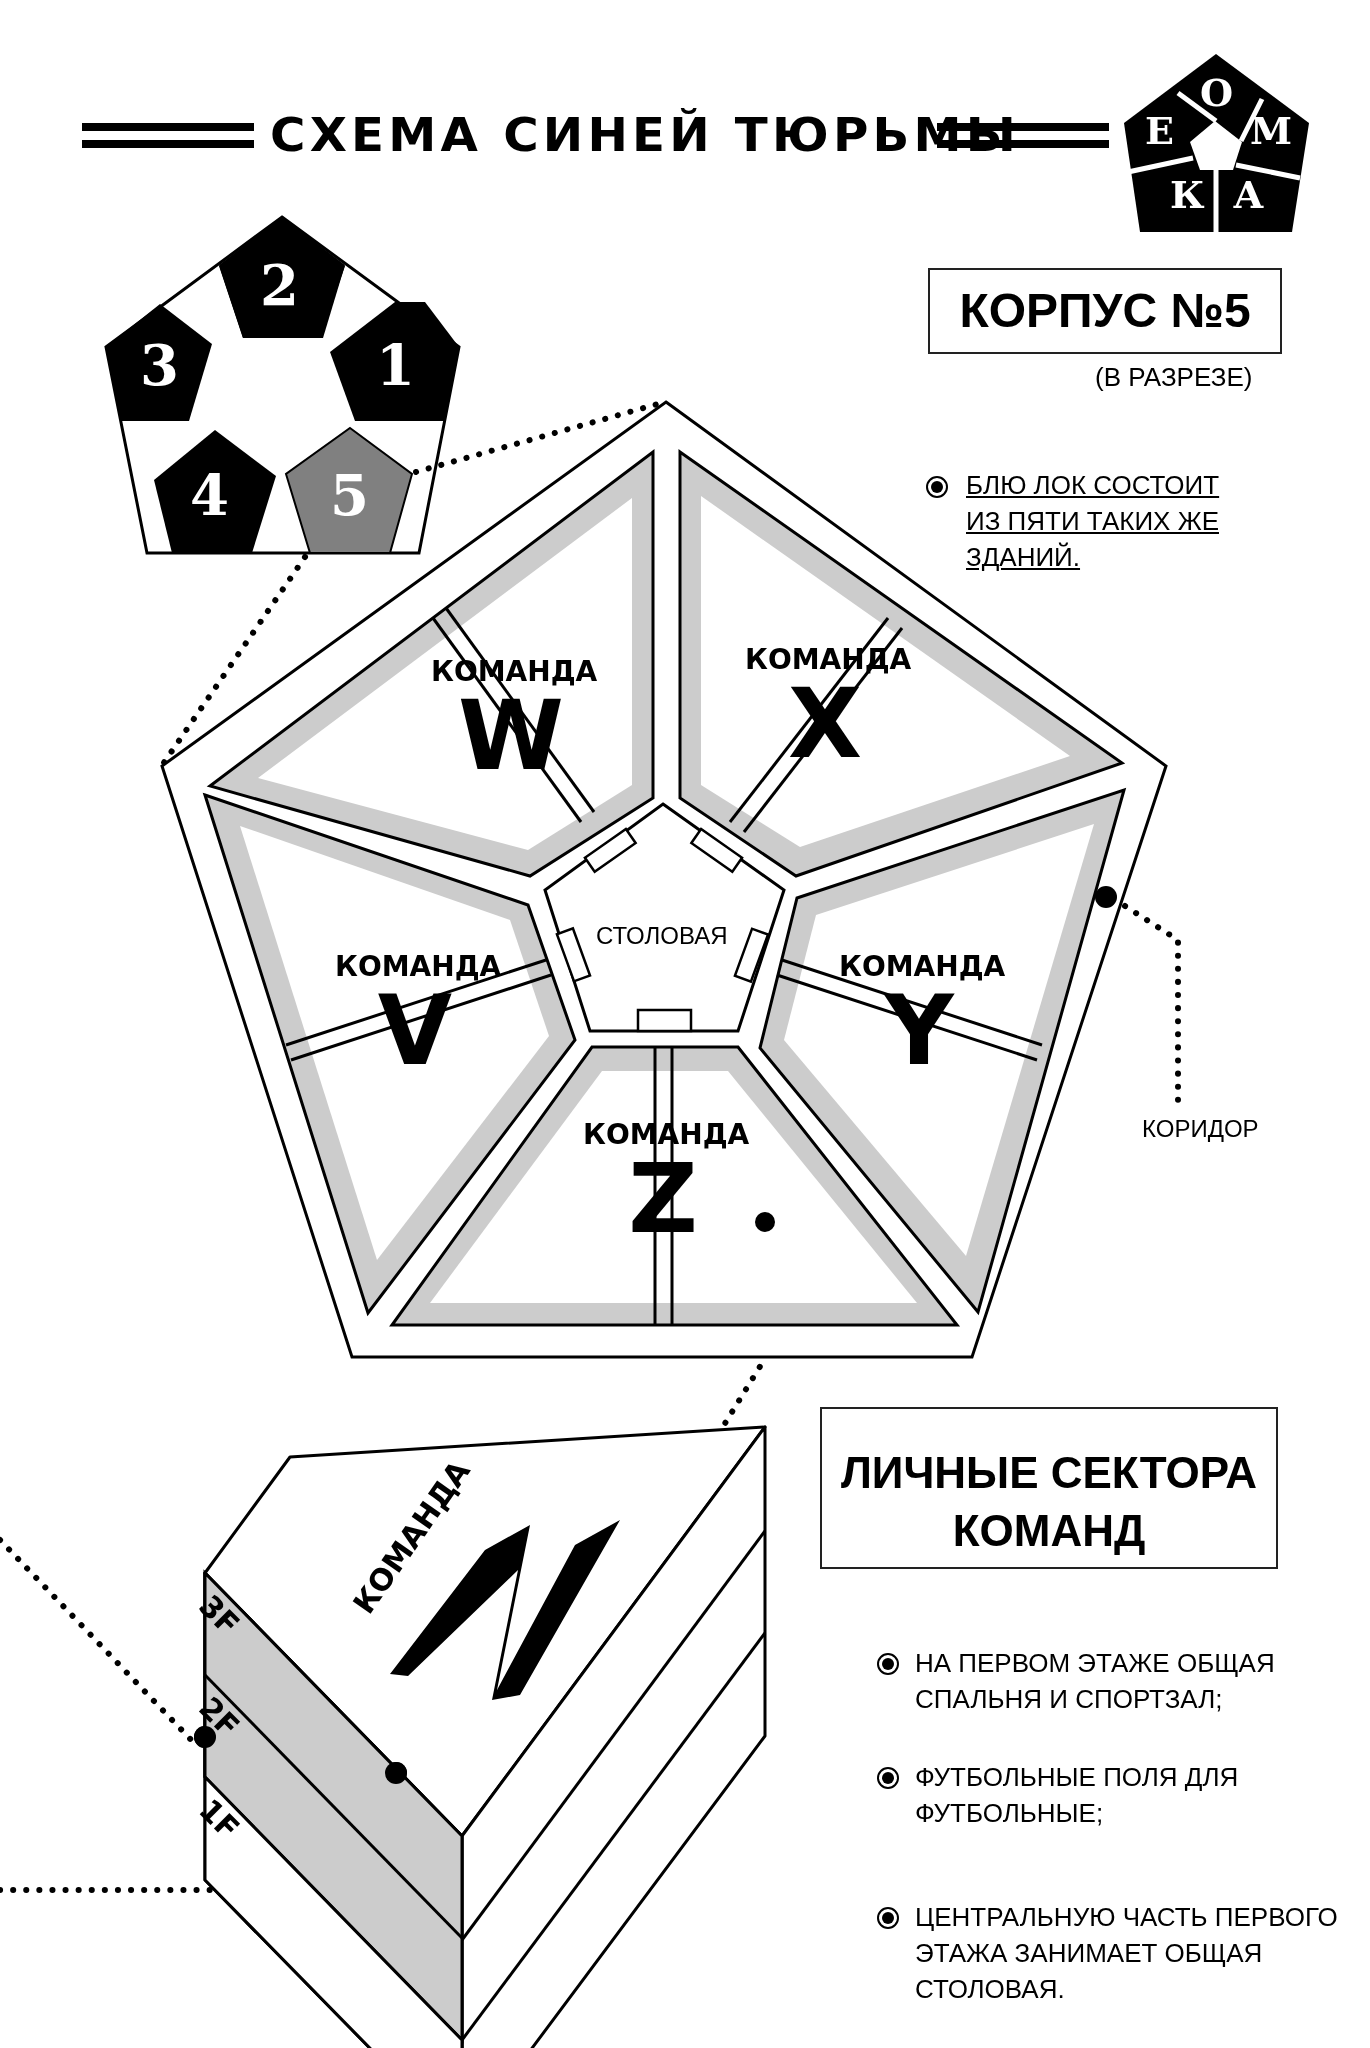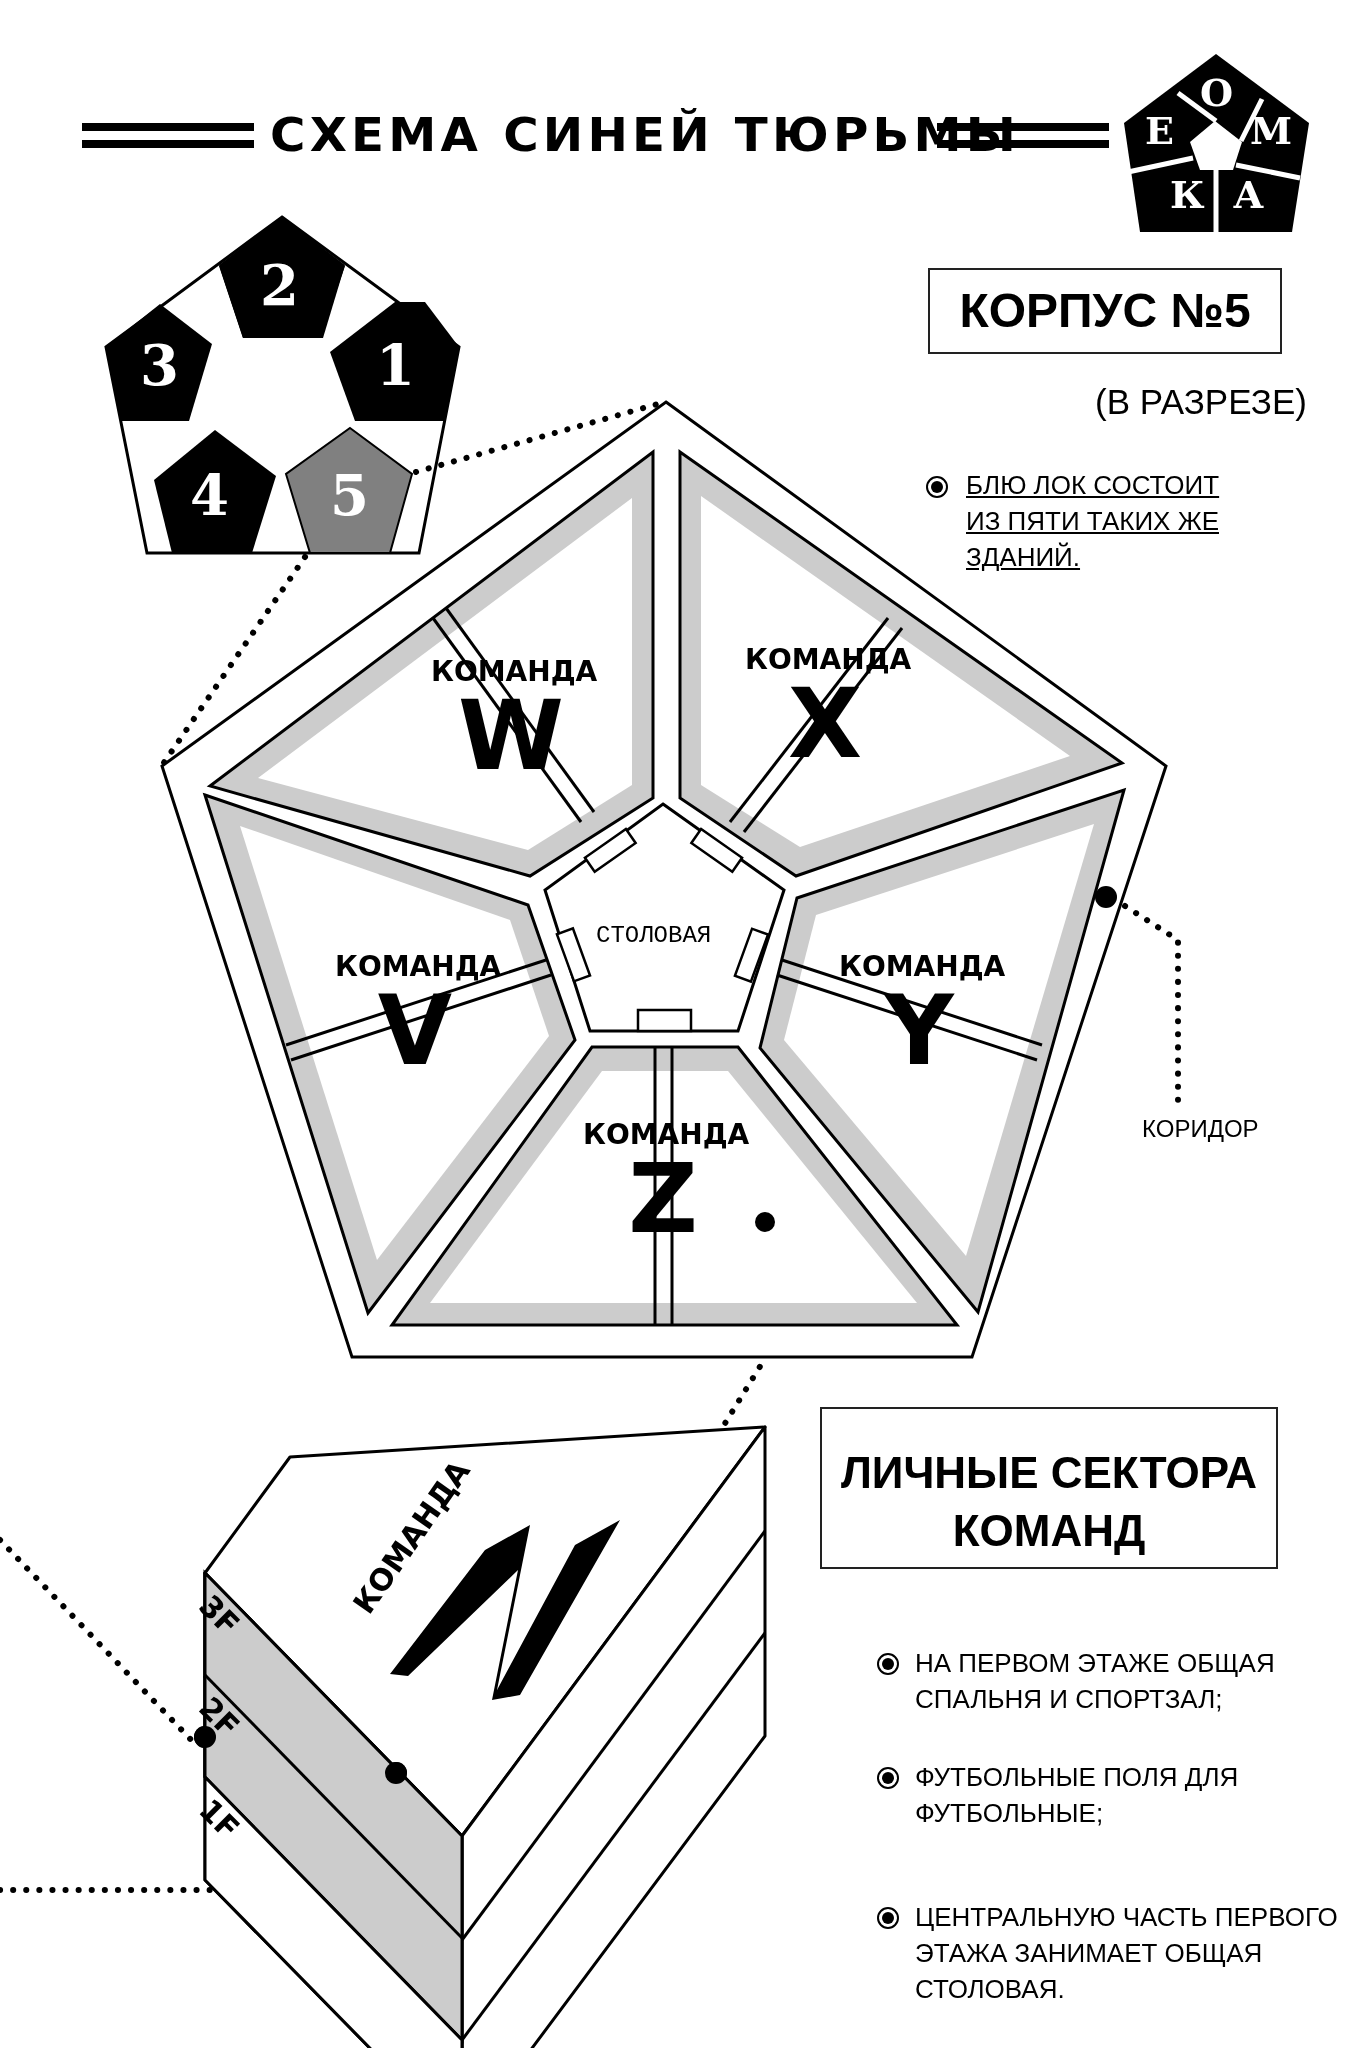--- a/index.html
+++ b/index.html
@@ -2,21 +2,21 @@
 <html><head>
 <meta charset="utf-8">
 <style>
   html,body{margin:0;padding:0;background:#fff;}
   body{width:1370px;height:2048px;position:relative;overflow:hidden;font-family:"DejaVu Sans",sans-serif;color:#000;}
   svg{position:absolute;left:0;top:0;}
   .abs{position:absolute;}
   .title{left:270px;top:108px;font-family:"DejaVu Sans",sans-serif;font-weight:bold;font-size:46px;letter-spacing:4px;transform:scaleX(1.05);transform-origin:left;}
   .box{border:2px solid #222;background:#fff;text-align:center;font-family:"Liberation Sans",sans-serif;font-weight:bold;}
   .korpus{left:928px;top:268px;width:350px;height:82px;font-size:48px;line-height:82px;}
-  .razreze{left:1095px;top:382px;font-size:35px;font-family:"Liberation Sans",sans-serif;}
+  .razreze{left:1095px;top:362px;font-size:26px;font-family:"Liberation Sans",sans-serif;}
   .note{font-family:"Liberation Sans",sans-serif;font-size:26px;line-height:36px;}
   .bullet{position:absolute;width:22px;height:22px;border:2px solid #000;border-radius:50%;box-sizing:border-box;}
   .bullet::after{content:"";position:absolute;left:3px;top:3px;width:12px;height:12px;border-radius:50%;background:#000;}
   .cmd{font-family:"DejaVu Sans",sans-serif;font-weight:bold;font-size:31px;transform:scaleX(0.82);transform-origin:left top;letter-spacing:0px;}
   .big{font-family:"DejaVu Sans",sans-serif;font-weight:bold;font-size:96px;line-height:96px;}
   .lbl{font-family:"Liberation Sans",sans-serif;font-size:24px;}
   .sectors{left:820px;top:1407px;width:458px;height:162px;font-size:44px;line-height:58px;padding-top:35px;box-sizing:border-box;}
 </style>
 </head>
 <body>
@@ -186,21 +186,21 @@
 </div>
 <div class="abs" style="left:583px;top:1118px;text-align:center;width:160px;">
   <div class="cmd" style="transform:none;font-size:28px;">КОМАНДА</div>
   <div class="big">Z</div>
 </div>
 <div class="abs" style="left:335px;top:950px;text-align:center;width:160px;">
   <div class="cmd" style="transform:none;font-size:28px;">КОМАНДА</div>
   <div class="big">V</div>
 </div>
 
-<div class="abs lbl" style="left:596px;top:922px;font-family:Liberation Mono, monospace;">СТОЛОВАЯ</div>
+<div class="abs lbl" style="left:596px;top:922px;">СТОЛОВАЯ</div>
 <div class="abs lbl" style="left:1142px;top:1115px;">КОРИДОР</div>
 
 <div class="abs" style="left:346px;top:1600px;font-weight:bold;font-size:30px;transform:rotate(-55deg);transform-origin:left top;font-family:'DejaVu Sans',sans-serif;">КОМАНДА</div>
 <div class="abs" style="left:217px;top:1588px;font-weight:bold;font-size:30px;transform:rotate(45deg);transform-origin:left top;">3F</div>
 <div class="abs" style="left:217px;top:1690px;font-weight:bold;font-size:30px;transform:rotate(45deg);transform-origin:left top;">2F</div>
 <div class="abs" style="left:217px;top:1792px;font-weight:bold;font-size:30px;transform:rotate(45deg);transform-origin:left top;">1F</div>
 
 <div class="abs box sectors">
   <div>ЛИЧНЫЕ СЕКТОРА</div>
   <div>КОМАНД</div>

